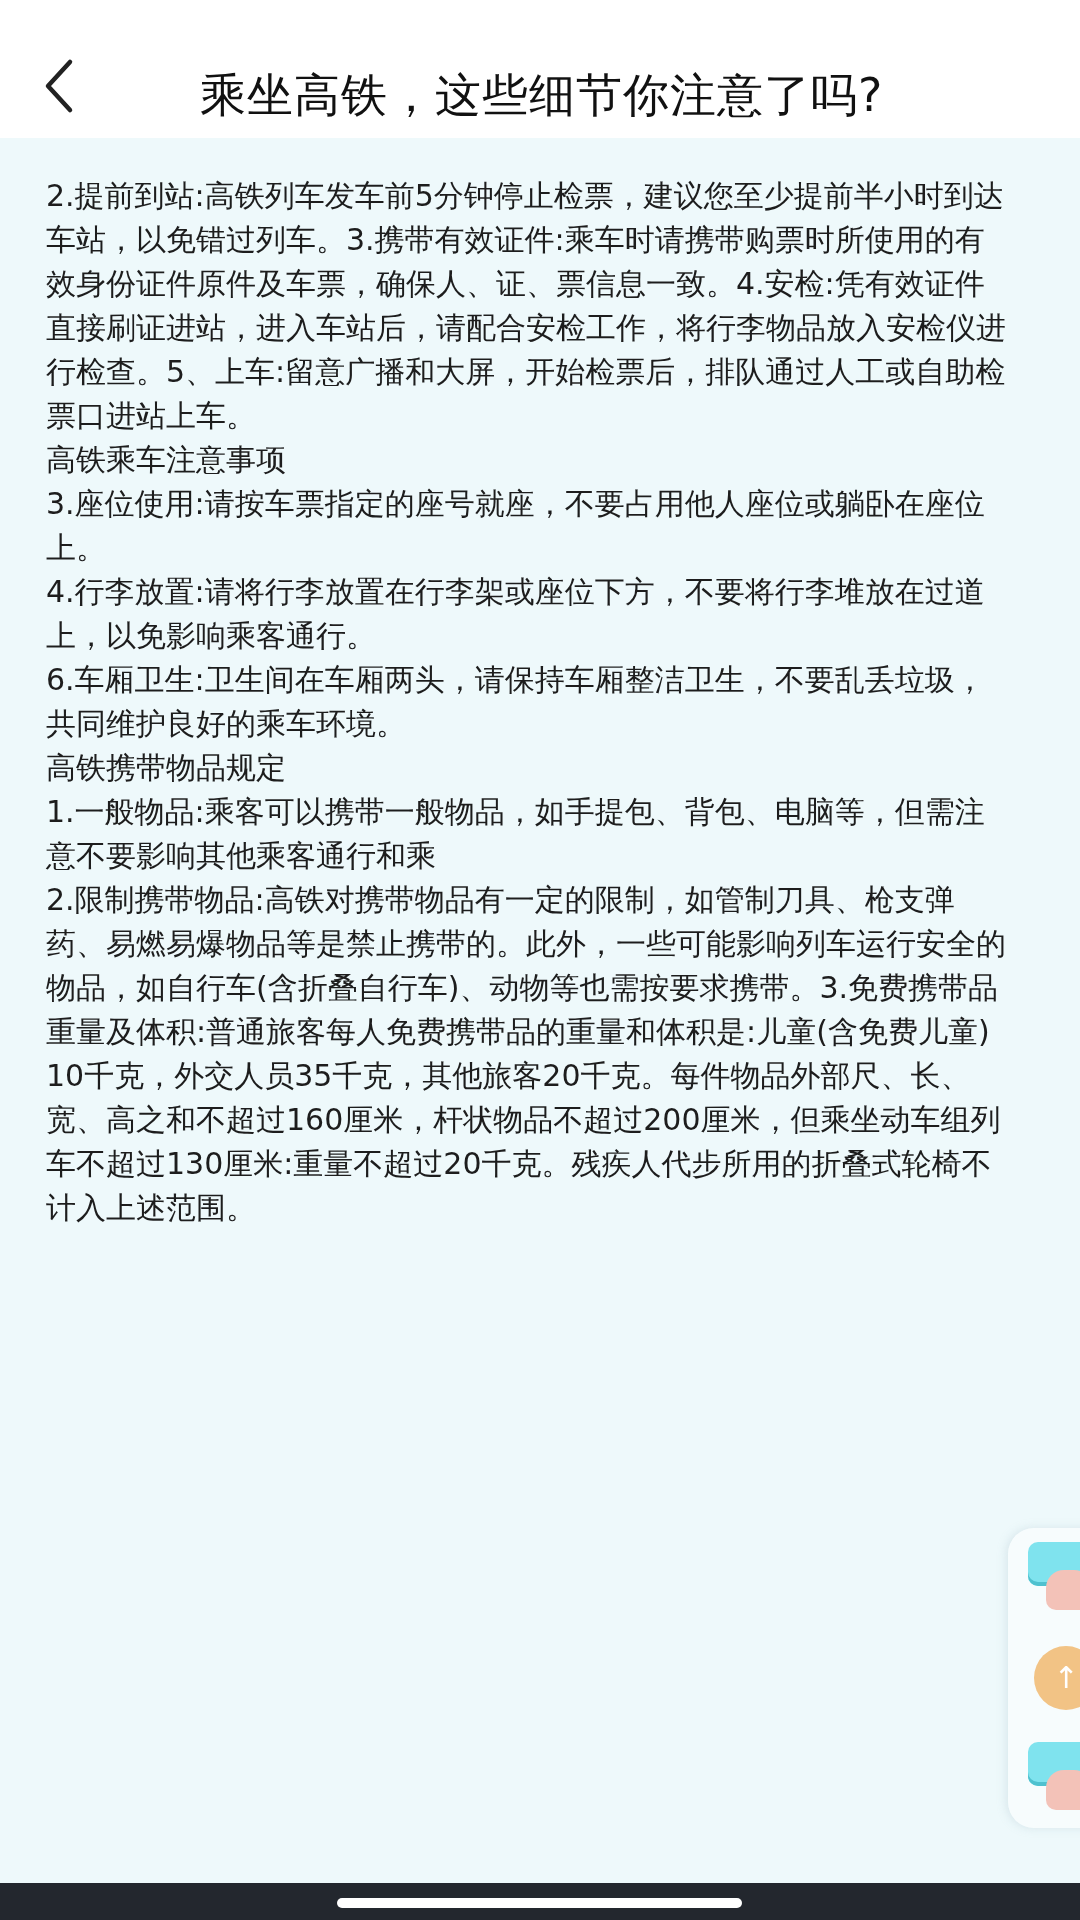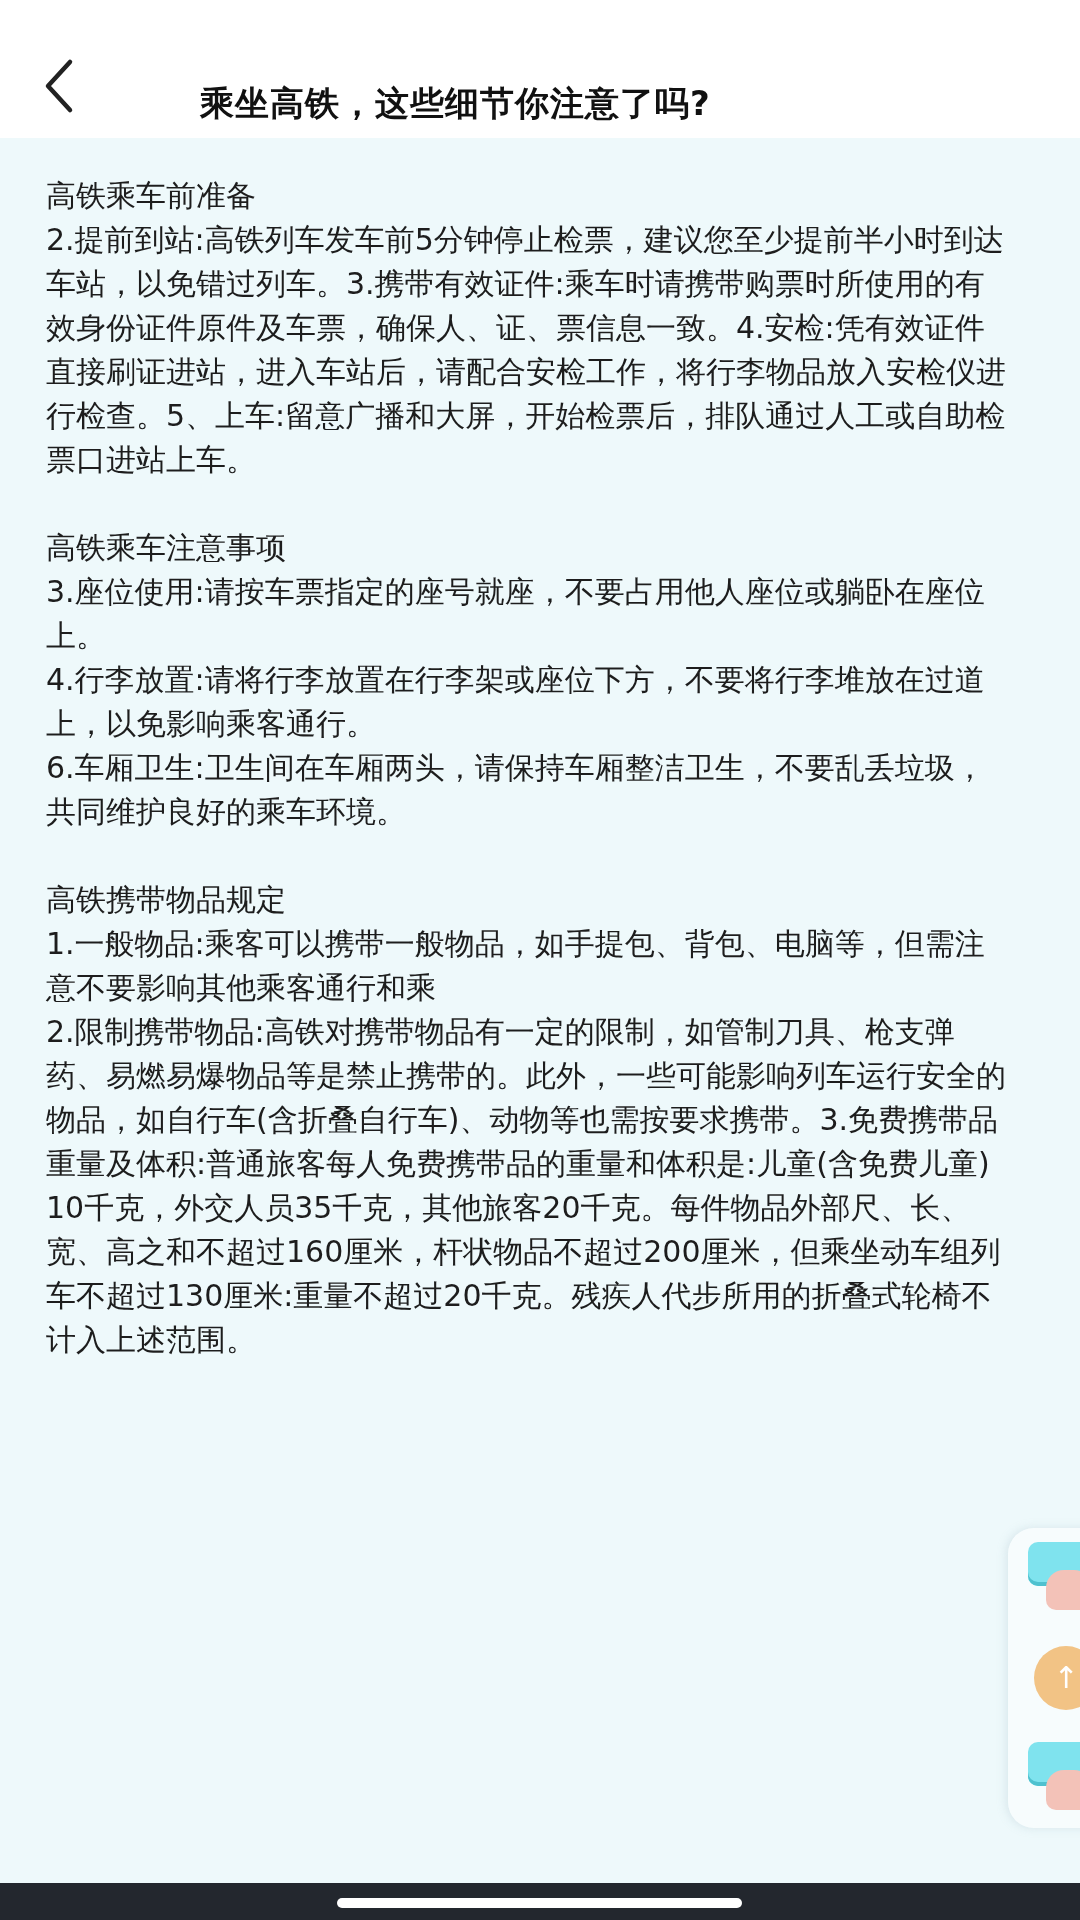--- a/index.html
+++ b/index.html
@@ -12,30 +12,30 @@
   .header {
     position: absolute; left: 0; top: 0; width: 1080px; height: 138px;
     background: #ffffff;
   }
   .back-btn {
     position: absolute; left: 40px; top: 58px; width: 50px; height: 56px;
     cursor: pointer;
   }
   .back-btn svg { width: 40px; height: 56px; }
   .title {
-    position: absolute; left: 200px; top: 80px; width: 700px;
-    font-size: 34px; font-weight: bold; line-height: 46px; color: #111;
+    position: absolute; left: 200px; top: 72px; width: 700px;
+    font-size: 46px; font-weight: normal; line-height: 46px; color: #111;
     letter-spacing: 1px;
   }
   .content {
     position: absolute; left: 46px; top: 174px; width: 960px;
     font-size: 30px; line-height: 44px; color: #1d1d1d;
   }
   .section { margin: 0; }
-  .section + .section { margin-top: 44px; }
+  .section + .section { }
   .section-title, .para { margin: 0; white-space: normal; word-break: break-all; }
   .float-panel {
     position: absolute; left: 1008px; top: 1528px; width: 100px; height: 300px;
     background: rgba(255,255,255,0.55);
     border-radius: 26px 0 0 26px;
     box-shadow: -2px 0 10px rgba(150,180,190,0.25);
   }
   .float-item {
     position: absolute; left: 20px; width: 72px; height: 72px; cursor: pointer;
   }
@@ -69,21 +69,20 @@
   <div class="back-btn">
     <svg viewBox="0 0 40 56">
       <polyline points="30,4 8,28 30,52" fill="none" stroke="#222" stroke-width="4.5" stroke-linecap="round" stroke-linejoin="round"></polyline>
     </svg>
   </div>
   <div class="title">乘坐高铁，这些细节你注意了吗?</div>
 </div>
 
 <div class="content">
   <div class="section">
-    <p class="section-title">高铁乘车前准备</p>
     <p class="para">2.提前到站:高铁列车发车前5分钟停止检票，建议您至少提前半小时到达车站，以免错过列车。3.携带有效证件:乘车时请携带购票时所使用的有效身份证件原件及车票，确保人、证、票信息一致。4.安检:凭有效证件直接刷证进站，进入车站后，请配合安检工作，将行李物品放入安检仪进行检查。5、上车:留意广播和大屏，开始检票后，排队通过人工或自助检票口进站上车。</p>
   </div>
   <div class="section">
     <p class="section-title">高铁乘车注意事项</p>
     <p class="para">3.座位使用:请按车票指定的座号就座，不要占用他人座位或躺卧在座位上。</p>
     <p class="para">4.行李放置:请将行李放置在行李架或座位下方，不要将行李堆放在过道上，以免影响乘客通行。</p>
     <p class="para">6.车厢卫生:卫生间在车厢两头，请保持车厢整洁卫生，不要乱丢垃圾，共同维护良好的乘车环境。</p>
   </div>
   <div class="section">
     <p class="section-title">高铁携带物品规定</p>

